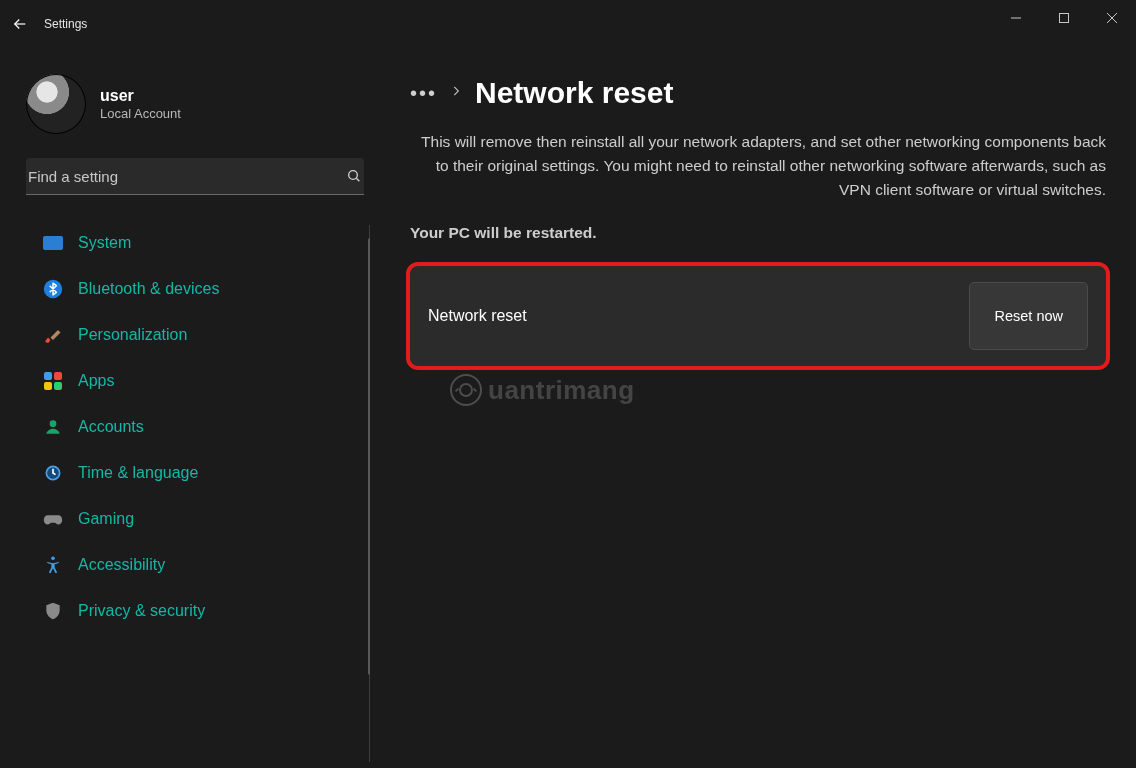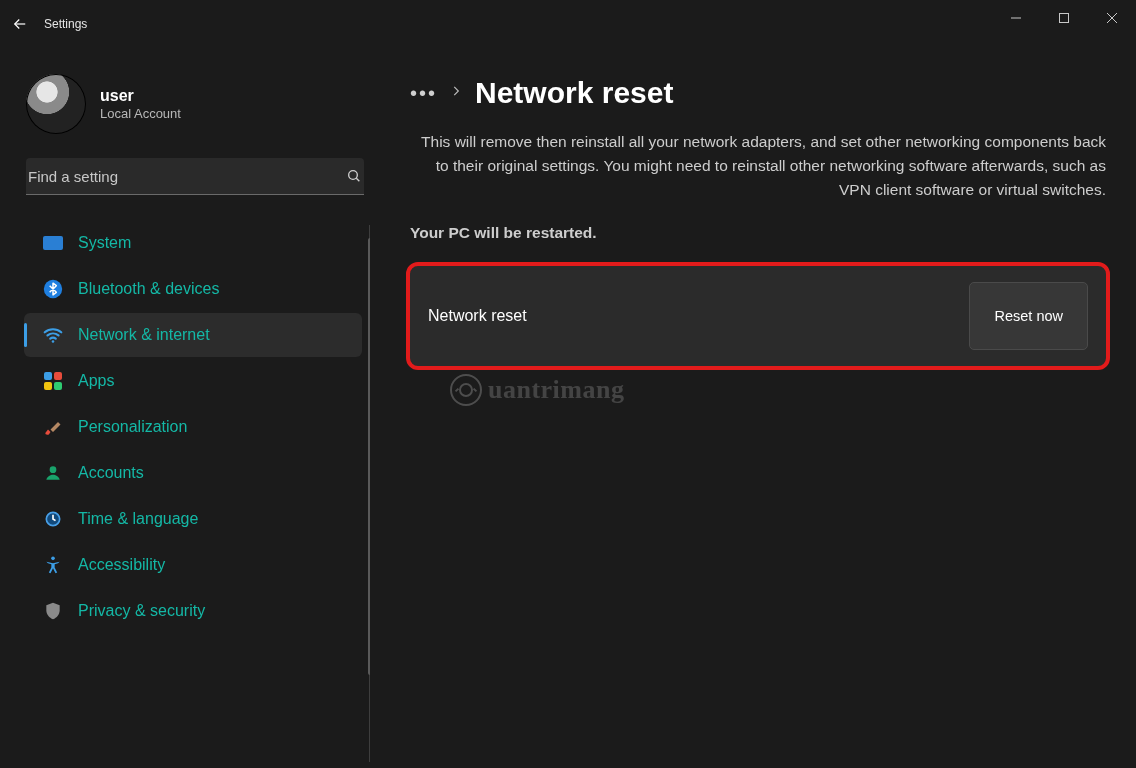--- a/index.html
+++ b/index.html
@@ -128,21 +128,21 @@
   .resetbtn{
     background:var(--btn);border:1px solid #4a4a4a;color:#fff;
     padding:25px 24px;border-radius:5px;font-size:14.5px;
   }
   .redring{
     position:absolute;inset:-4px;border:4px solid #e21b1b;border-radius:12px;pointer-events:none;
   }
   
   .watermark{
     position:absolute;left:450px;top:374px;display:flex;align-items:center;gap:6px;
-    color:rgba(255,255,255,0.18);font-weight:700;font-size:26px;font-family:Liberation Serif, serif;
+    color:rgba(255,255,255,0.18);font-weight:700;font-size:26px;font-family:Liberation Sans, sans-serif;
     letter-spacing:0.5px;pointer-events:none;
   }
   .watermark .badge{
     width:28px;height:28px;border:2px solid rgba(255,255,255,0.22);border-radius:50%;
     display:flex;align-items:center;justify-content:center;
   }
   .watermark .badge .inner{
     width:10px;height:10px;border:2px solid rgba(255,255,255,0.22);border-radius:50%;
     position:relative;
   }
@@ -226,74 +226,71 @@
         <div class="navitem">
           <span class="navicon">
             <svg width="20" height="20" viewBox="0 0 24 24">
                 <circle cx="12" cy="12" r="11" fill="#1f7fe0"></circle>
                 <path d="M8 8l8 8-4 3V5l4 3-8 8" fill="none" stroke="#fff" stroke-width="1.8" stroke-linejoin="round"></path>
               </svg>
           </span>
           <span class="navtext">Bluetooth &amp; devices</span>
         </div>
 
-        <div class="navitem selected">
-          <span class="navicon">
-            <svg width="22" height="22" viewBox="0 0 24 24" fill="none" stroke="#3c9ee6" stroke-width="2.4" stroke-linecap="round">
-                <path d="M3 9a14 14 0 0 1 18 0"></path>
-                <path d="M6 12.5a9.5 9.5 0 0 1 12 0"></path>
-                <path d="M9 16a5 5 0 0 1 6 0"></path>
-                <circle cx="12" cy="19" r="1.4" fill="#3c9ee6" stroke="none"></circle>
-              </svg>
-          </span>
-          <span class="navtext">Network &amp; internet</span>
+
+        <div class="navitem">
+          <span class="navicon">
+            <svg width="20" height="20" viewBox="0 0 24 24">
+                <path d="M15 3l6 6-9 9-3-3 9-9z" fill="#b58863"></path>
+                <path d="M6 15l3 3-2 3c-2 1-5 0-4-2l3-4z" fill="#e74c3c"></path>
+              </svg>
+          </span>
+          <span class="navtext">Personalization</span>
         </div>
 
         <div class="navitem">
           <span class="navicon">
             <span class="ic-apps">
                 <span></span>
                 <span></span>
                 <span></span>
                 <span></span>
               </span>
           </span>
           <span class="navtext">Apps</span>
         </div>
 
         <div class="navitem">
           <span class="navicon">
-            <svg width="20" height="20" viewBox="0 0 24 24">
-                <path d="M15 3l6 6-9 9-3-3 9-9z" fill="#b58863"></path>
-                <path d="M6 15l3 3-2 3c-2 1-5 0-4-2l3-4z" fill="#e74c3c"></path>
-              </svg>
-          </span>
-          <span class="navtext">Personalization</span>
-        </div>
-
-        <div class="navitem">
-          <span class="navicon">
             <svg width="20" height="20" viewBox="0 0 24 24" fill="#19a36b">
                 <circle cx="12" cy="8" r="4"></circle>
                 <path d="M4 20c1-4 5-6 8-6s7 2 8 6z"></path>
               </svg>
           </span>
           <span class="navtext">Accounts</span>
         </div>
 
         <div class="navitem">
           <span class="navicon">
             <svg width="20" height="20" viewBox="0 0 24 24" fill="none" stroke="#49a0e8" stroke-width="2">
                 <circle cx="12" cy="12" r="8" fill="#124a7c" stroke="#49a0e8"></circle>
                 <path d="M12 7v5l3 2" stroke="#fff"></path>
               </svg>
           </span>
           <span class="navtext">Time &amp; language</span>
         </div>
 
+        <div class="navitem">
+          <span class="navicon">
+            <svg width="22" height="22" viewBox="0 0 24 24" fill="#8a8a8a">
+                <path d="M6 8h12c2 0 4 2 4 5s-2 5-4 5c-2 0-3-2-4-2h-4c-1 0-2 2-4 2s-4-2-4-5 2-5 4-5z"></path>
+              </svg>
+          </span>
+          <span class="navtext">Gaming</span>
+        </div>
 
         <div class="navitem">
           <span class="navicon">
             <svg width="20" height="20" viewBox="0 0 24 24" fill="#3c9ee6">
                 <circle cx="12" cy="4" r="2.2"></circle>
                 <path d="M4 8l8 2 8-2-2 2-4 1v4l3 6-2 1-3-6-3 6-2-1 3-6v-4l-4-1-2-2z"></path>
               </svg>
           </span>
           <span class="navtext">Accessibility</span>
         </div>

